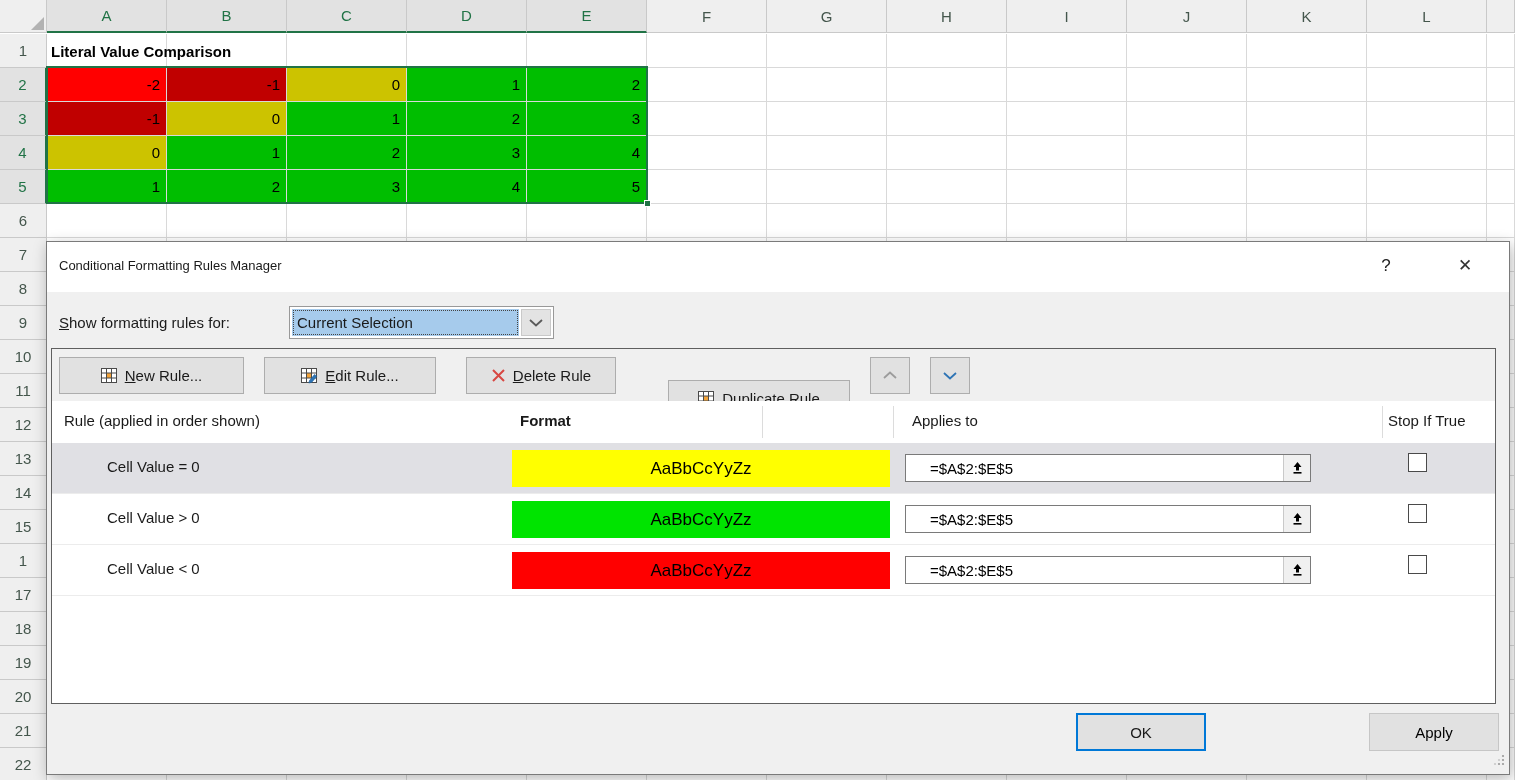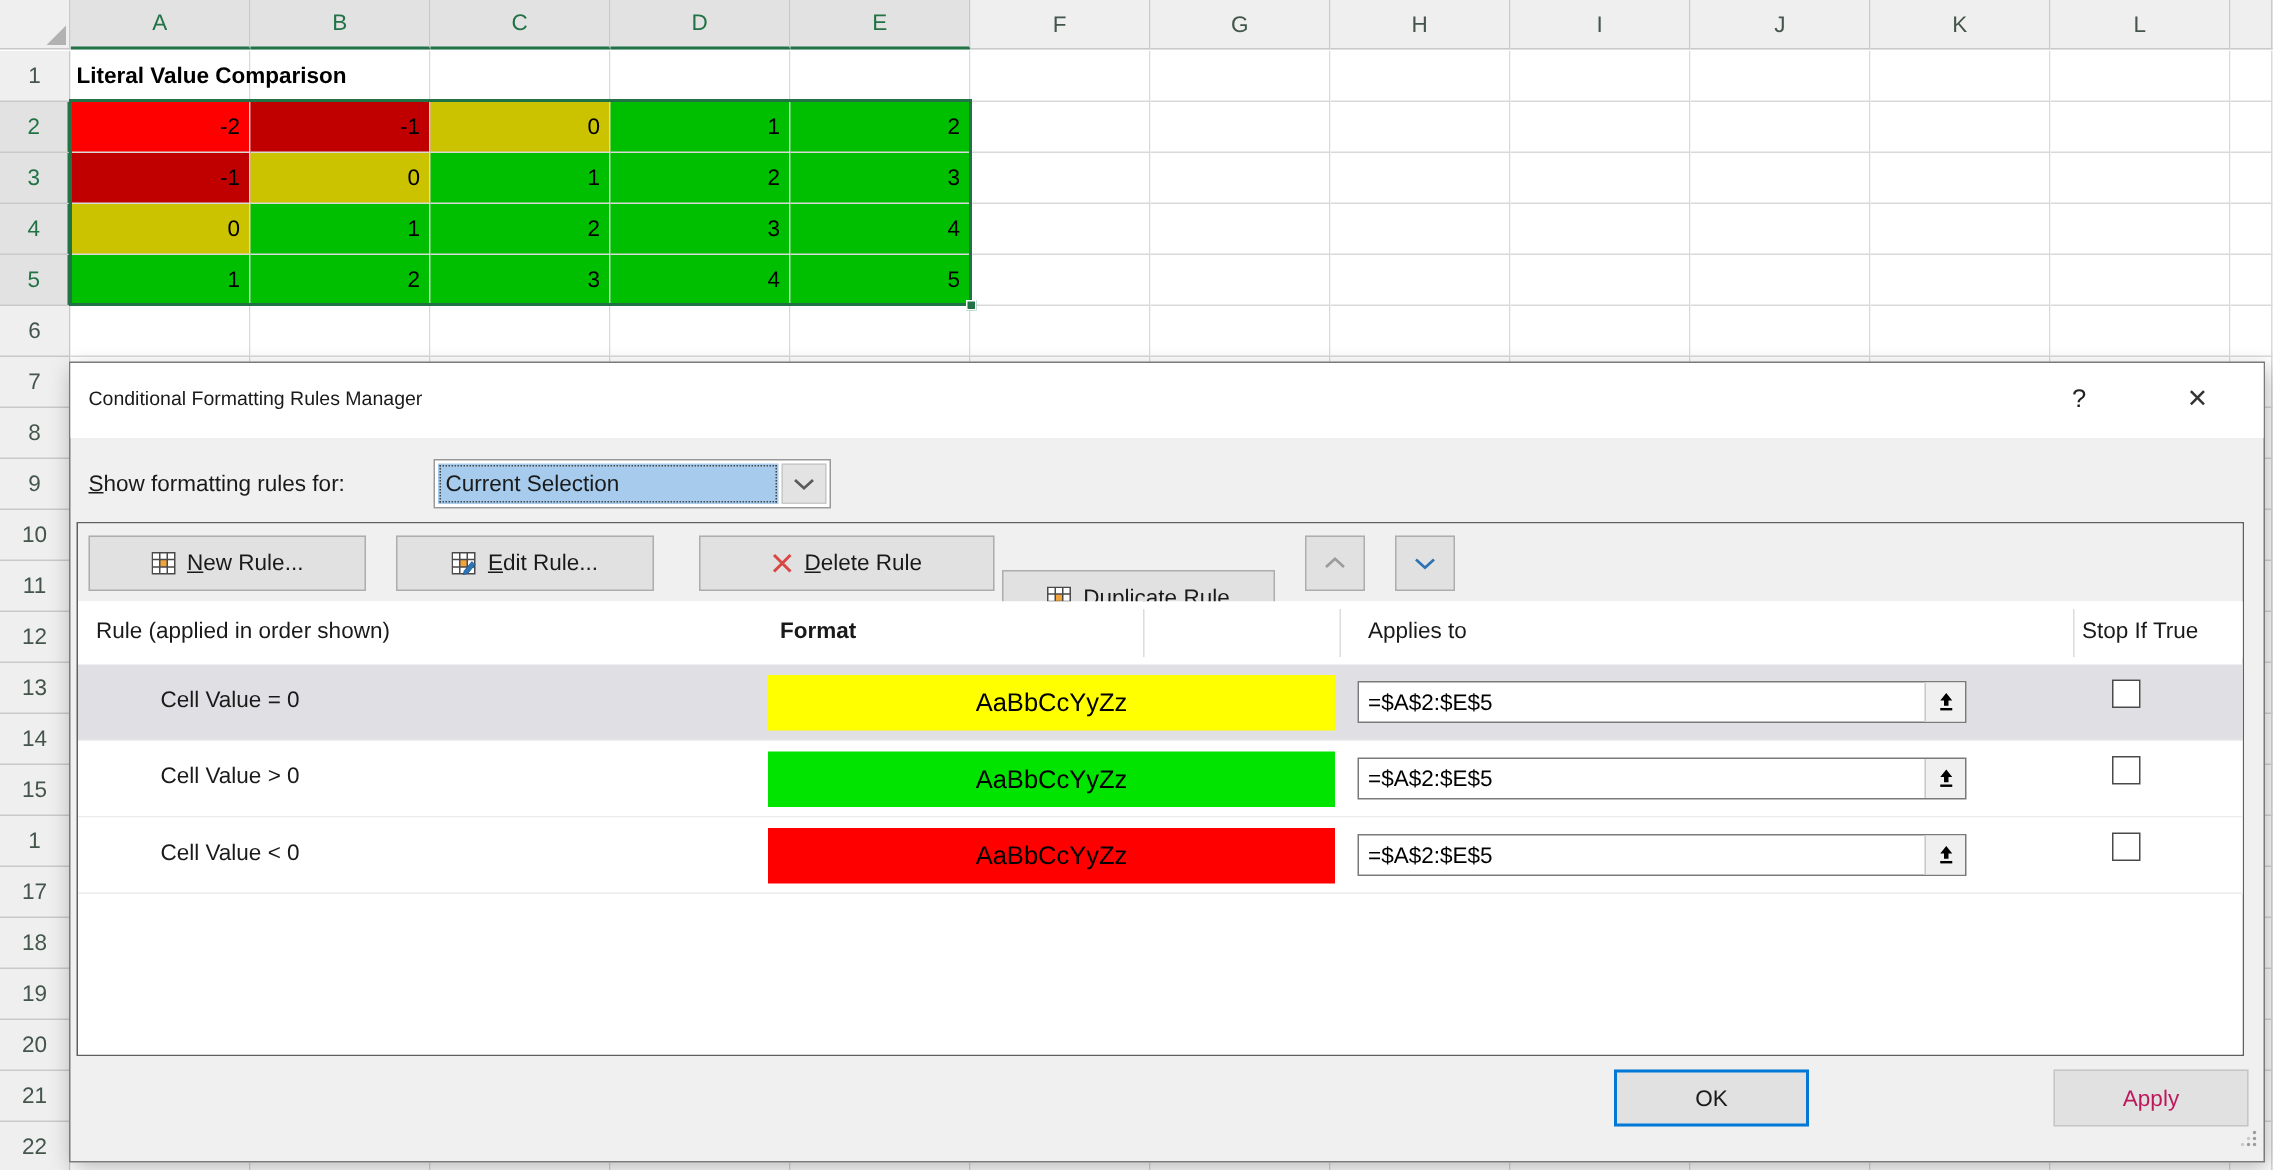--- a/index.html
+++ b/index.html
@@ -74,32 +74,32 @@
   .rule-row { position:absolute; left:0; right:0; height:50px;
         border-bottom:1px solid #ECECEC; background:#fff; }
   .rule-row.sel { background:#E0E0E4; }
   .rule-label { position:absolute; left:55px; top:15px; }
   .swatch { position:absolute; left:460px; top:7px; width:378px; height:37px;
         display:flex; align-items:center; justify-content:center;
         font-size:17px; color:#000; }
   .applies { position:absolute; left:853px; top:11px; width:406px; height:28px;
         background:#fff; border:1px solid #7A7A7A; display:flex; }
   .applies input { flex:1; border:none; outline:none; font-size:15px;
-        font-family:"Liberation Sans",sans-serif; padding-left:6px; background:transparent; }
+        font-family:"Liberation Sans",sans-serif; padding-left:24px; background:transparent; }
   .picker { width:27px; background:#F0F0F0; border-left:1px solid #C9C9C9;
         display:flex; align-items:center; justify-content:center; }
   .stopbox { position:absolute; left:1356px; top:10px; width:19px; height:19px;
         background:#fff; border:1px solid #4a4a4a; }
 
   .fbtn { position:absolute; top:471px; width:130px; height:38px; background:#E1E1E1;
         border:1px solid #ADADAD; font-size:15px; color:#1a1a1a;
         display:flex; align-items:center; justify-content:center; cursor:default; }
   #ok-btn { left:1029px; border:2px solid #0078D7; }
   #close-btn2 { left:1176px; }
-  #apply-btn { left:1322px; color:#be185d; border-color:#C6C6C6; }
+  #apply-btn { left:1322px; color:#000000; border-color:#C6C6C6; }
   #grip { position:absolute; right:4px; bottom:5px; }
 </style>
 </head>
 <body>
 
 <div id="sheet">
   <div id="grid">
       <div class="corner"></div>
       <div class="hcell sel">A</div>
       <div class="hcell sel">B</div>
@@ -463,21 +463,21 @@
           <span style="display: flex;">
             <svg width="17" height="16" viewBox="0 0 17 16">
               <rect x="0.5" y="0.5" width="15" height="14" fill="#fff" stroke="#4a4a4a"></rect>
               <rect x="5.5" y="5" width="5" height="5" fill="#F2A33A"></rect>
               <path d="M5.5 0.5 V14.5 M10.5 0.5 V14.5 M0.5 5 H15.5 M0.5 10 H15.5" stroke="#4a4a4a" stroke-width="1" fill="none"></path>
               <path d="M8.5 12.5 L13.5 6.5 L15.8 8.3 L10.8 14.3 L7.8 15 Z" fill="#2E75B6" stroke="#1F5C96" stroke-width="0.6"></path>
             </svg>
           </span>
           <span><span class="accel">E</span>dit Rule...</span>
         </div>
-        <div class="tbtn" style="left: 414px; width: 197px;">
+        <div class="tbtn" style="left: 414px; width: 150px;">
           <span style="display: flex;">
             <svg width="15" height="15" viewBox="0 0 15 15">
               <path d="M2 2 L13 13 M13 2 L2 13" stroke="#D84742" stroke-width="2" fill="none"></path>
             </svg>
           </span>
           <span><span class="accel">D</span>elete Rule</span>
         </div>
         <div class="tbtn" style="left: 616px; width: 182px; margin-top: 23px;">
           <span style="display: flex;">
             <svg width="17" height="16" viewBox="0 0 17 16">

